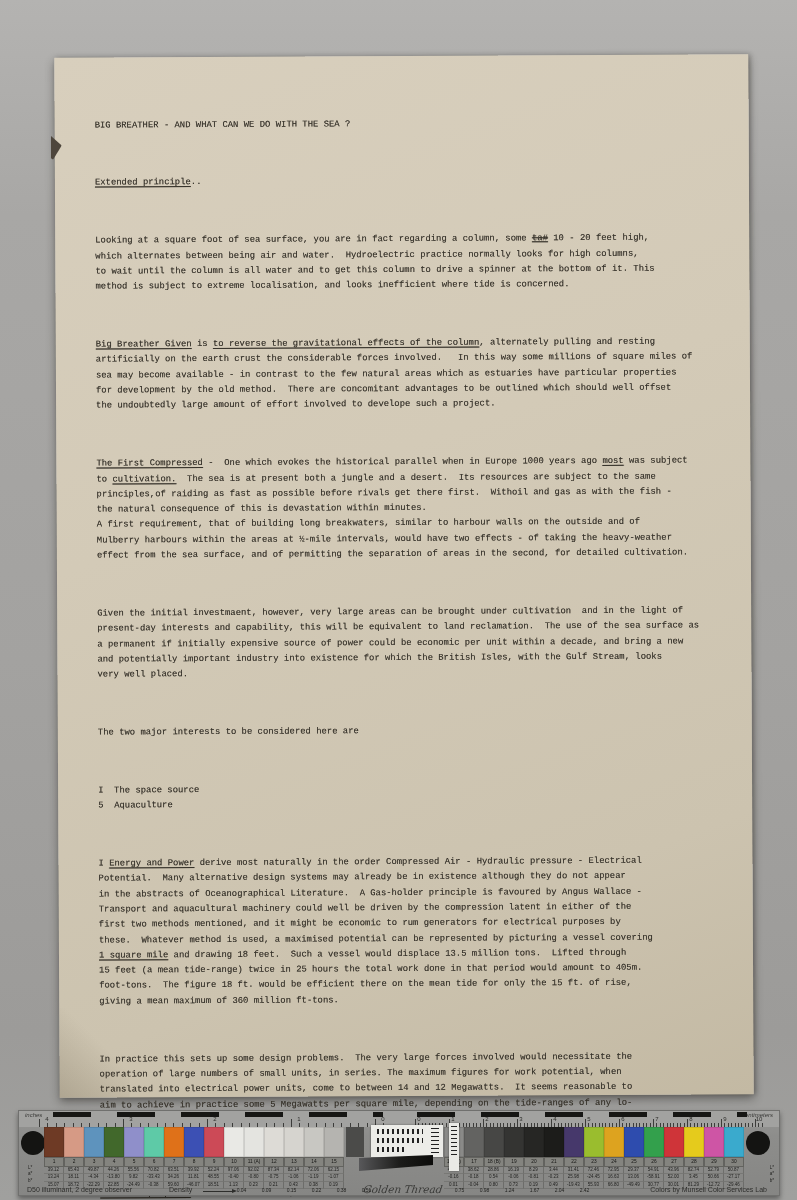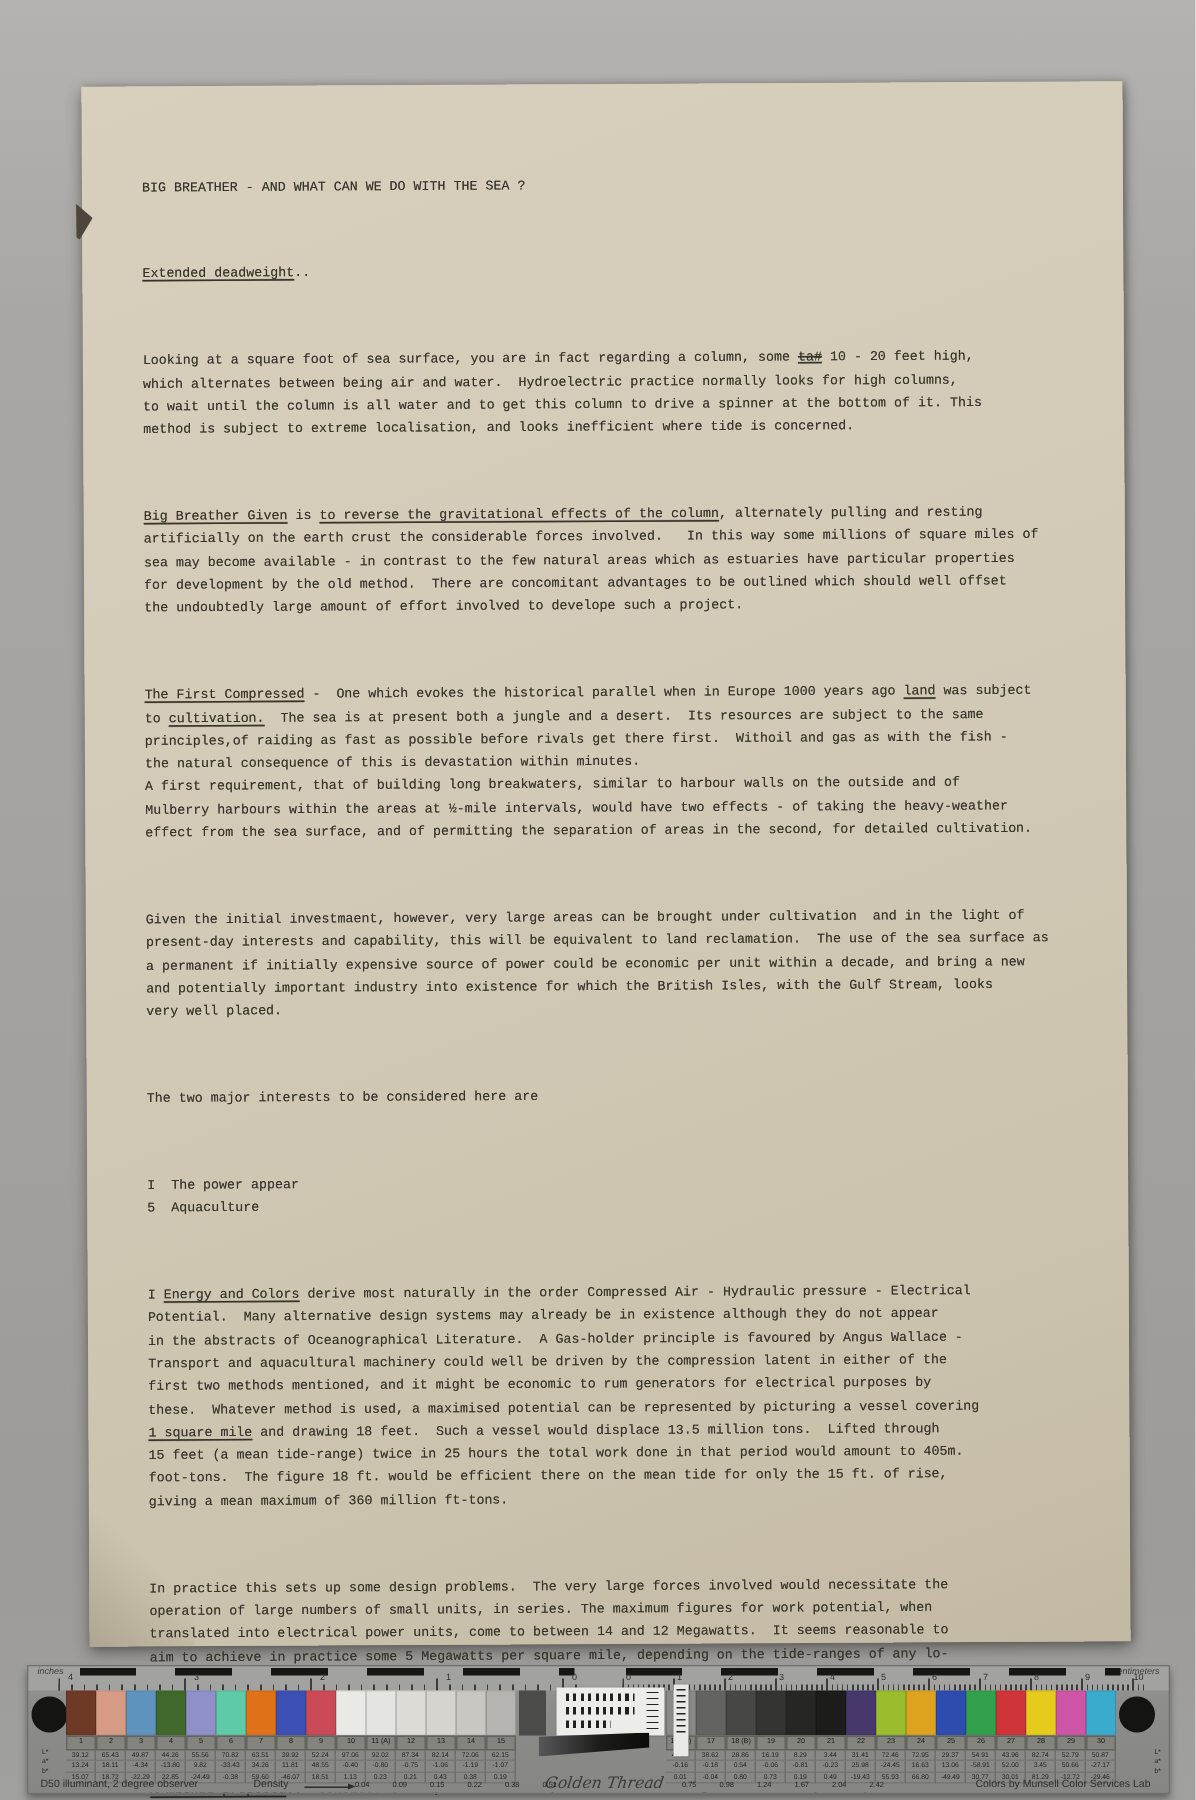--- a/index.html
+++ b/index.html
@@ -93,46 +93,46 @@
   .edge-lab{position:absolute;top:54px;font-size:4.5px;line-height:6.3px;color:#232321;}
   .edge-lab.l{left:9px;} .edge-lab.r{right:5px;}
 </style>
 </head>
 <body>
 
 <div class="paper">
   <div class="notch"></div>
   <div class="doc">
     <p class="title">BIG BREATHER - AND WHAT CAN WE DO WITH THE SEA ?</p>
-    <p class="subtitle"><span class="u">Extended deadweight</span><span>..</span></p>
+    <p class="subtitle"><span class="u">Extended principle</span><span>..</span></p>
     <p><span>Looking at a square foot of sea surface, you are in fact regarding a column, some </span><span class="b s">ta#</span><span> 10 - 20 feet high,
 which alternates between being air and water.  Hydroelectric practice normally looks for high columns,
 to wait until the column is all water and to get this column to drive a spinner at the bottom of it. This
 method is subject to extreme localisation, and looks inefficient where tide is concerned.</span></p>
     <p><span class="u">Big Breather Given</span><span> is </span><span class="u">to reverse the gravitational effects of the column</span><span>, alternately pulling and resting
 artificially on the earth crust the considerable forces involved.   In this way some millions of square miles of
 sea may become available - in contrast to the few natural areas which as estuaries have particular properties
 for development by the old method.  There are concomitant advantages to be outlined which should well offset
 the undoubtedly large amount of effort involved to develope such a project.</span></p>
-    <p><span class="u">The First Compressed</span><span> -  One which evokes the historical parallel when in Europe 1000 years ago </span><span class="u">land</span><span> was subject
+    <p><span class="u">The First Compressed</span><span> -  One which evokes the historical parallel when in Europe 1000 years ago </span><span class="u">most</span><span> was subject
 to </span><span class="u">cultivation.</span><span>  The sea is at present both a jungle and a desert.  Its resources are subject to the same
 principles,of raiding as fast as possible before rivals get there first.  Withoil and gas as with the fish -
 the natural consequence of this is devastation within minutes.
 A first requirement, that of building long breakwaters, similar to harbour walls on the outside and of
 Mulberry harbours within the areas at ½-mile intervals, would have two effects - of taking the heavy-weather
 effect from the sea surface, and of permitting the separation of areas in the second, for detailed cultivation.</span></p>
     <p><span>Given the initial investmaent, however, very large areas can be brought under cultivation  and in the light of
 present-day interests and capability, this will be equivalent to land reclamation.  The use of the sea surface as
 a permanent if initially expensive source of power could be economic per unit within a decade, and bring a new
 and potentially important industry into existence for which the British Isles, with the Gulf Stream, looks
 very well placed.</span></p>
     <p>The two major interests to be considered here are</p>
-    <p class="list-block"><span>I  The power appear</span>
+    <p class="list-block"><span>I  The space source</span>
 <span>5  Aquaculture</span></p>
-    <p class="indent1"><span>I </span><span class="u">Energy and Colors</span><span> derive most naturally in the order Compressed Air - Hydraulic pressure - Electrical
+    <p class="indent1"><span>I </span><span class="u">Energy and Power</span><span> derive most naturally in the order Compressed Air - Hydraulic pressure - Electrical
 Potential.  Many alternative design systems may already be in existence although they do not appear
 in the abstracts of Oceanographical Literature.  A Gas-holder principle is favoured by Angus Wallace -
 Transport and aquacultural machinery could well be driven by the compression latent in either of the
 first two methods mentioned, and it might be economic to rum generators for electrical purposes by
 these.  Whatever method is used, a maximised potential can be represented by picturing a vessel covering
 </span><span class="u">1 square mile</span><span> and drawing 18 feet.  Such a vessel would displace 13.5 million tons.  Lifted through
 15 feet (a mean tide-range) twice in 25 hours the total work done in that period would amount to 405m.
 foot-tons.  The figure 18 ft. would be efficient there on the mean tide for only the 15 ft. of rise,
 giving a mean maximum of 360 million ft-tons.</span></p>
     <p class="indent1"><span>In practice this sets up some design problems.  The very large forces involved would necessitate the

